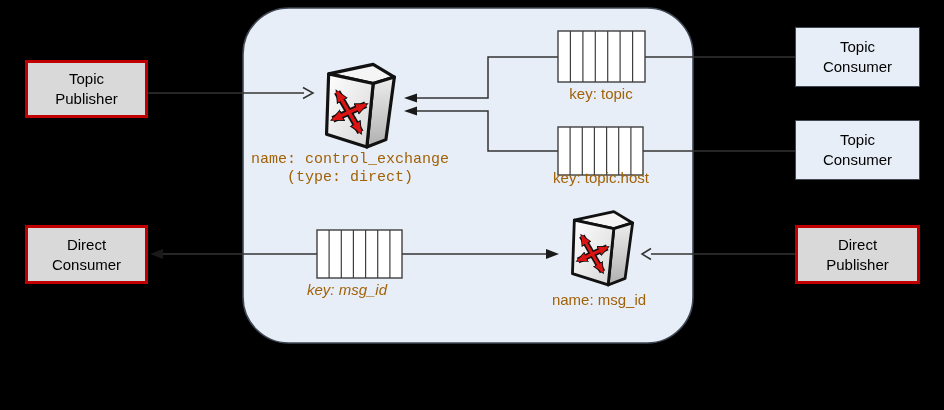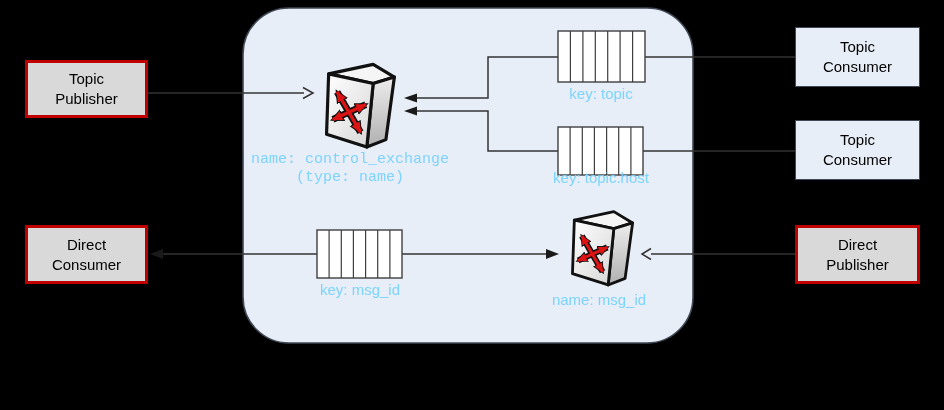--- a/index.html
+++ b/index.html
@@ -9,21 +9,21 @@
   }
   #diagram-svg{position:absolute;left:0;top:0;}
   .node{
     position:absolute;box-sizing:border-box;display:flex;flex-direction:column;
     align-items:center;justify-content:center;text-align:center;
     font-size:15px;line-height:20px;
   }
   .red-node{background:#d9d9d9;border:3px solid #c00000;}
   .blue-node{background:#e8eef8;border:1px solid #3f4854;}
   .diagram-label{
-    position:absolute;text-align:center;font-size:15px;line-height:18px;color:#7dd3fc;
+    position:absolute;text-align:center;font-size:15px;line-height:18px;color:#a16207;
   }
 </style>
 </head>
 <body>
 
 <div id="stage">
 
   <svg id="diagram-svg" width="944" height="410" viewBox="0 0 944 410">
     <defs>
       <linearGradient id="gfront" x1="0" y1="0" x2="1" y2="1">
@@ -131,26 +131,26 @@
     <span>Consumer</span>
   </div>
 
   <div class="node red-node" style="left:795px;top:225px;width:125px;height:59px;">
     <span>Direct</span>
     <span>Publisher</span>
   </div>
 
   <div class="diagram-label" style="left:250px;top:151px;width:200px;font-family:Liberation Mono, monospace;">
     <div>name: control_exchange</div>
-    <div>(type: name)</div>
+    <div>(type: direct)</div>
   </div>
 
   <div class="diagram-label" style="left:499px;top:291px;width:200px;">
     <div>name: msg_id</div>
   </div>
 
   <div class="diagram-label" style="left:521px;top:85px;width:160px;">key: topic</div>
 
   <div class="diagram-label" style="left:521px;top:169px;width:160px;">key: topic.host</div>
 
-  <div class="diagram-label" style="left:280px;top:281px;width:160px;">key: msg_id</div>
+  <div class="diagram-label" style="left:267px;top:281px;width:160px;font-style:italic;">key: msg_id</div>
 
 </div>
 
 </body></html>

